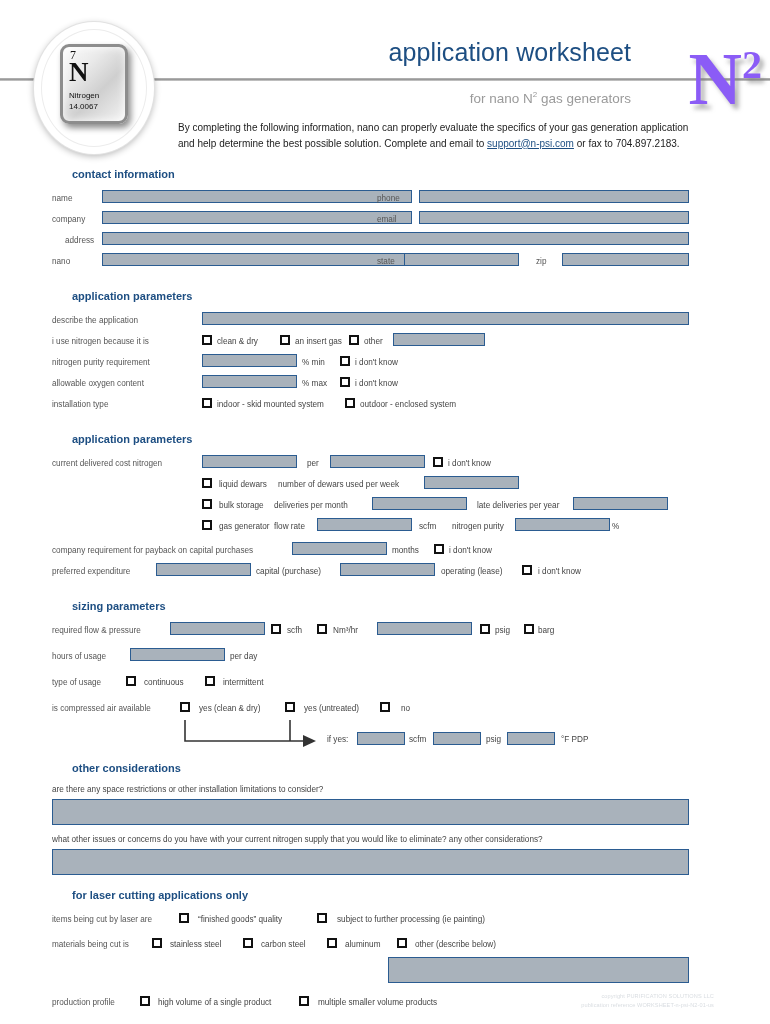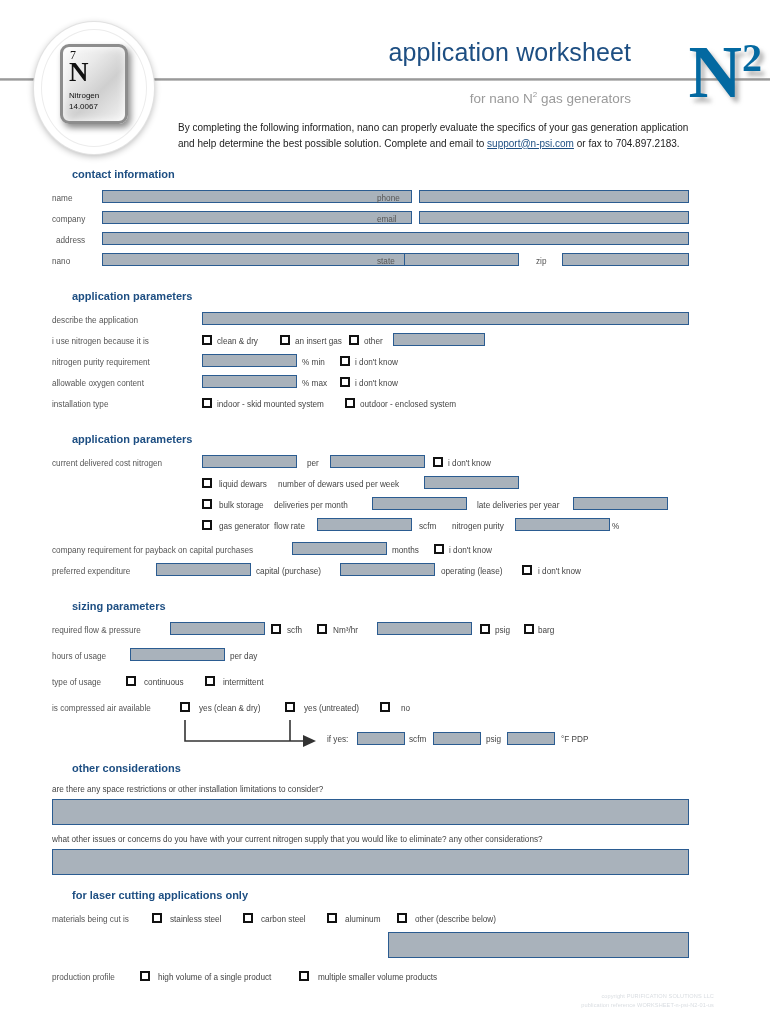--- a/index.html
+++ b/index.html
@@ -42,22 +42,22 @@
     position:absolute;right:139px;top:38px;font-size:25px;color:#1d4e82;
     font-weight:400;letter-spacing:.1px;white-space:nowrap;
   }
   .title-sub{
     position:absolute;right:139px;top:90px;font-size:13.5px;color:#9a9a9a;
     white-space:nowrap;
     margin-left:28px;
   }
   .title-sub sup{font-size:8px;vertical-align:super;}
   .n2logo{
-    position:absolute;right:8px;top:20px;font-size:74px;line-height:76px;
-    font-weight:700;color:#0369a1;font-family:"Liberation Serif",serif;
+    position:absolute;right:8px;top:20px;font-size:74px;line-height:90px;
+    font-weight:700;color:#8b5cf6;font-family:"Liberation Serif",serif;
     text-shadow:4px 5px 4px rgba(120,120,120,.55);z-index:6;
   }
   .n2logo sup{font-size:40px;vertical-align:super;}
 
   .intro{
     position:absolute;left:178px;top:120px;width:520px;font-size:10px;
     color:#222;line-height:15.5px;
   }
   .intro a{color:#1d4e82;text-decoration:underline;}
 
@@ -137,21 +137,21 @@
     </div>
 
     <div class="row">
       <span class="lbl" style="left:0">company</span>
       <span class="fld" style="left:50px;width:310px"></span>
       <span class="lbl" style="left:325px">email</span>
       <span class="fld" style="left:367px;width:270px"></span>
     </div>
 
     <div class="row">
-      <span class="lbl" style="left:4px">address</span>
+      <span class="lbl" style="left:13px">address</span>
       <span class="fld" style="left:50px;width:587px"></span>
     </div>
 
     <div class="row">
       <span class="lbl" style="left:0">nano</span>
       <span class="fld" style="left:50px;width:310px"></span>
       <span class="lbl" style="left:325px">state</span>
       <span class="fld" style="left:352px;width:115px"></span>
       <span class="lbl" style="left:484px">zip</span>
       <span class="fld" style="left:510px;width:127px"></span>
@@ -322,20 +322,27 @@
 
     <div class="row" style="height:16px">
       <span class="qtext" style="left:0;top:2px">what other issues or concerns do you have with your current nitrogen supply that you would like to eliminate?  any other considerations?</span>
     </div>
     <div class="row" style="height:34px">
       <span class="big" style="left:0;top:0;width:637px"></span>
     </div>
 
     <div class="sec sp" style="margin-top:6px">for laser cutting applications only</div>
 
+    <div class="row">
+      <span class="lbl" style="left:0">items being cut by laser are</span>
+      <span class="cb" style="left:127px"></span>
+      <span class="txt" style="left:146px">“finished goods” quality</span>
+      <span class="cb" style="left:265px"></span>
+      <span class="txt" style="left:285px">subject to further processing (ie painting)</span>
+    </div>
 
     <div class="row" style="margin-top:4px">
       <span class="lbl" style="left:0">materials being cut is</span>
       <span class="cb" style="left:100px"></span>
       <span class="txt" style="left:118px">stainless steel</span>
       <span class="cb" style="left:191px"></span>
       <span class="txt" style="left:209px">carbon steel</span>
       <span class="cb" style="left:275px"></span>
       <span class="txt" style="left:293px">aluminum</span>
       <span class="cb" style="left:345px"></span>

